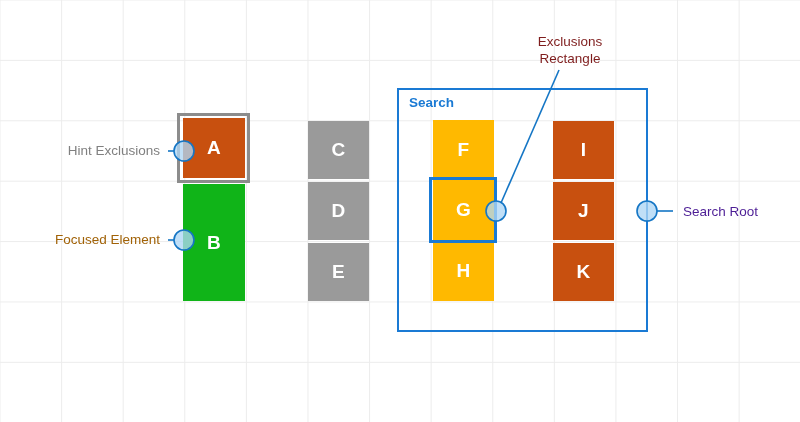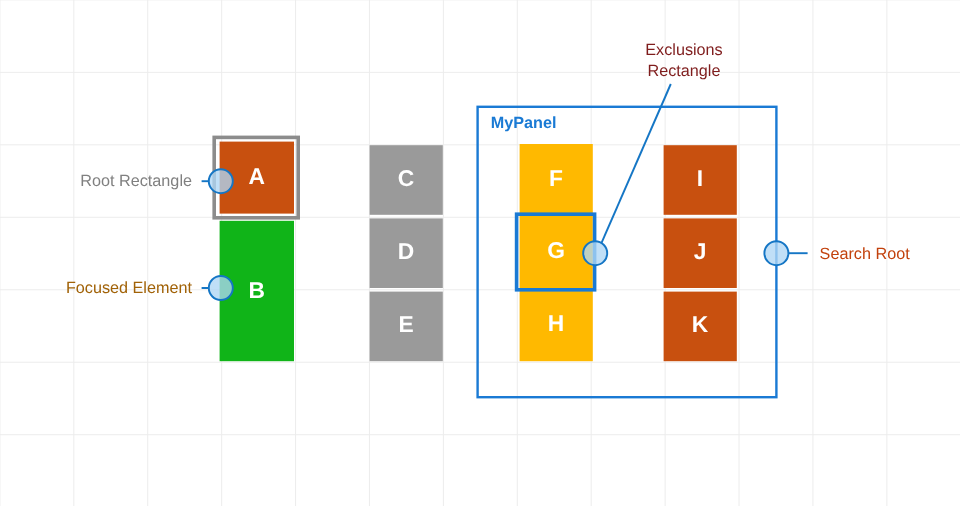--- a/index.html
+++ b/index.html
@@ -125,21 +125,21 @@
       </div>
       <div class="block" style="left: 553px; top: 182px; width: 61px; height: 58px; background: rgb(200, 80, 15);">
         <span>J</span>
       </div>
       <div class="block" style="left: 553px; top: 243px; width: 61px; height: 58px; background: rgb(200, 80, 15);">
         <span>K</span>
       </div>
     </div>
 
   <div class="panel-rect" id="panel-rect" style="left: 397px; top: 88px; width: 251px; height: 244px; border-color: rgb(26, 122, 212);"></div>
-  <div class="panel-label" id="panel-label" style="left: 409px; top: 95px; color: rgb(26, 122, 212);">MyPanel</div>
+  <div class="panel-label" id="panel-label" style="left: 409px; top: 95px; color: rgb(26, 122, 212);">Search</div>
 
   <div class="hint-rect" id="hint-rect" style="left: 177px; top: 113px; width: 73px; height: 70px; border-color: rgb(140, 140, 140);"></div>
 
   <div class="excl-rect" id="excl-rect" style="left: 429px; top: 177px; width: 68px; height: 66px; border-color: rgb(26, 122, 212);"></div>
 
   <svg id="overlay" viewBox="0 0 800 422">
       <g>
         <line x1="168" y1="151" x2="174" y2="151" stroke="#1576C5" stroke-width="1.6"></line>
         <circle cx="184" cy="151" r="10" fill="#AED6F5" fill-opacity="0.78" stroke="#1576C5" stroke-width="1.6"></circle>
       </g>
@@ -151,20 +151,20 @@
         <line x1="559" y1="70" x2="501" y2="203" stroke="#1576C5" stroke-width="1.6"></line>
         <circle cx="496" cy="211" r="10" fill="#AED6F5" fill-opacity="0.78" stroke="#1576C5" stroke-width="1.6"></circle>
       </g>
       <g>
         <line x1="657" y1="211" x2="673" y2="211" stroke="#1576C5" stroke-width="1.6"></line>
         <circle cx="647" cy="211" r="10" fill="#AED6F5" fill-opacity="0.78" stroke="#1576C5" stroke-width="1.6"></circle>
       </g>
     </svg>
 
   <div id="callouts-layer">
-      <div class="callout-label right-align" style="left: 40px; top: 142px; width: 120px; color: rgb(128, 128, 128);">Root Rectangle</div>
+      <div class="callout-label right-align" style="left: 40px; top: 142px; width: 120px; color: rgb(128, 128, 128);">Hint Exclusions</div>
       <div class="callout-label right-align" style="left: 28px; top: 231px; width: 132px; color: #a16207; text-align: right;">Focused Element</div>
       <div class="callout-label center-align" style="left: 516px; top: 33px; width: 108px; color: #7f1d1d;">Exclusions
 Rectangle</div>
-      <div class="callout-label" style="left: 683px; top: 203px; width: 110px; color: #c2410c;">Search Root</div>
+      <div class="callout-label" style="left: 683px; top: 203px; width: 110px; color: #4c1d95;">Search Root</div>
     </div>
 
 </div>
 
 </body></html>

